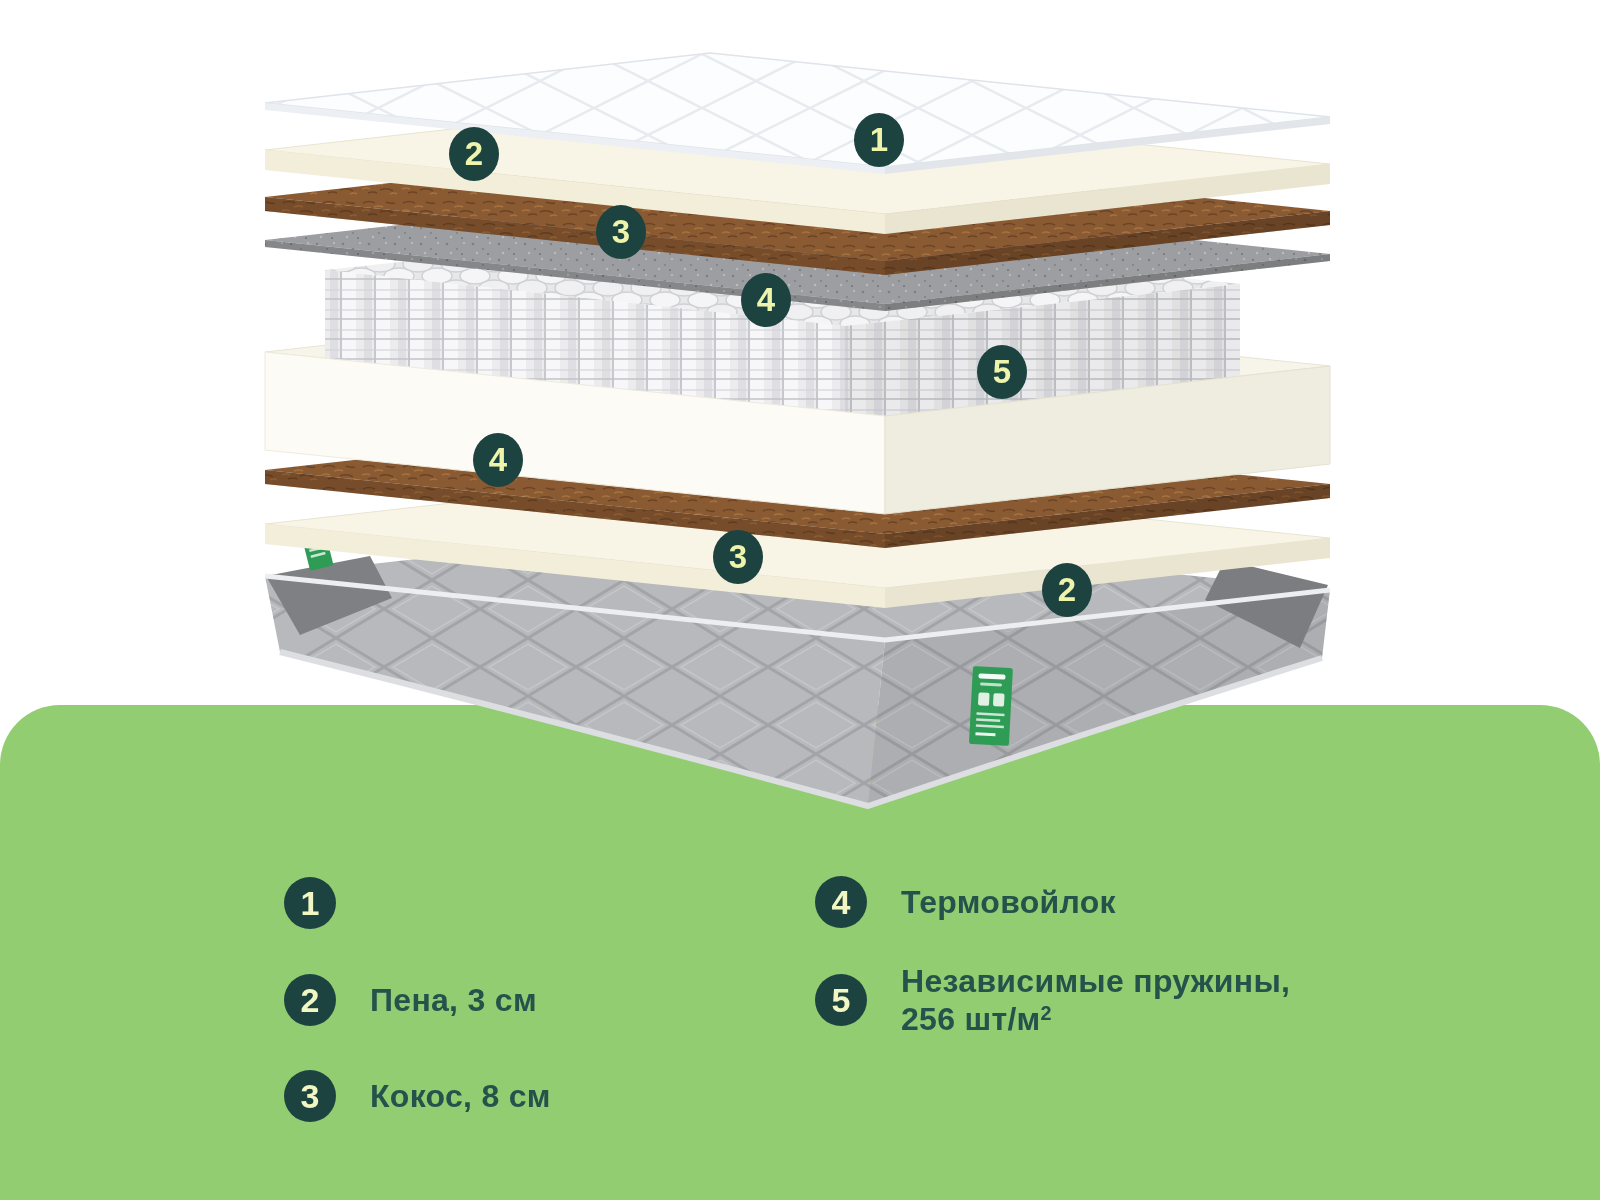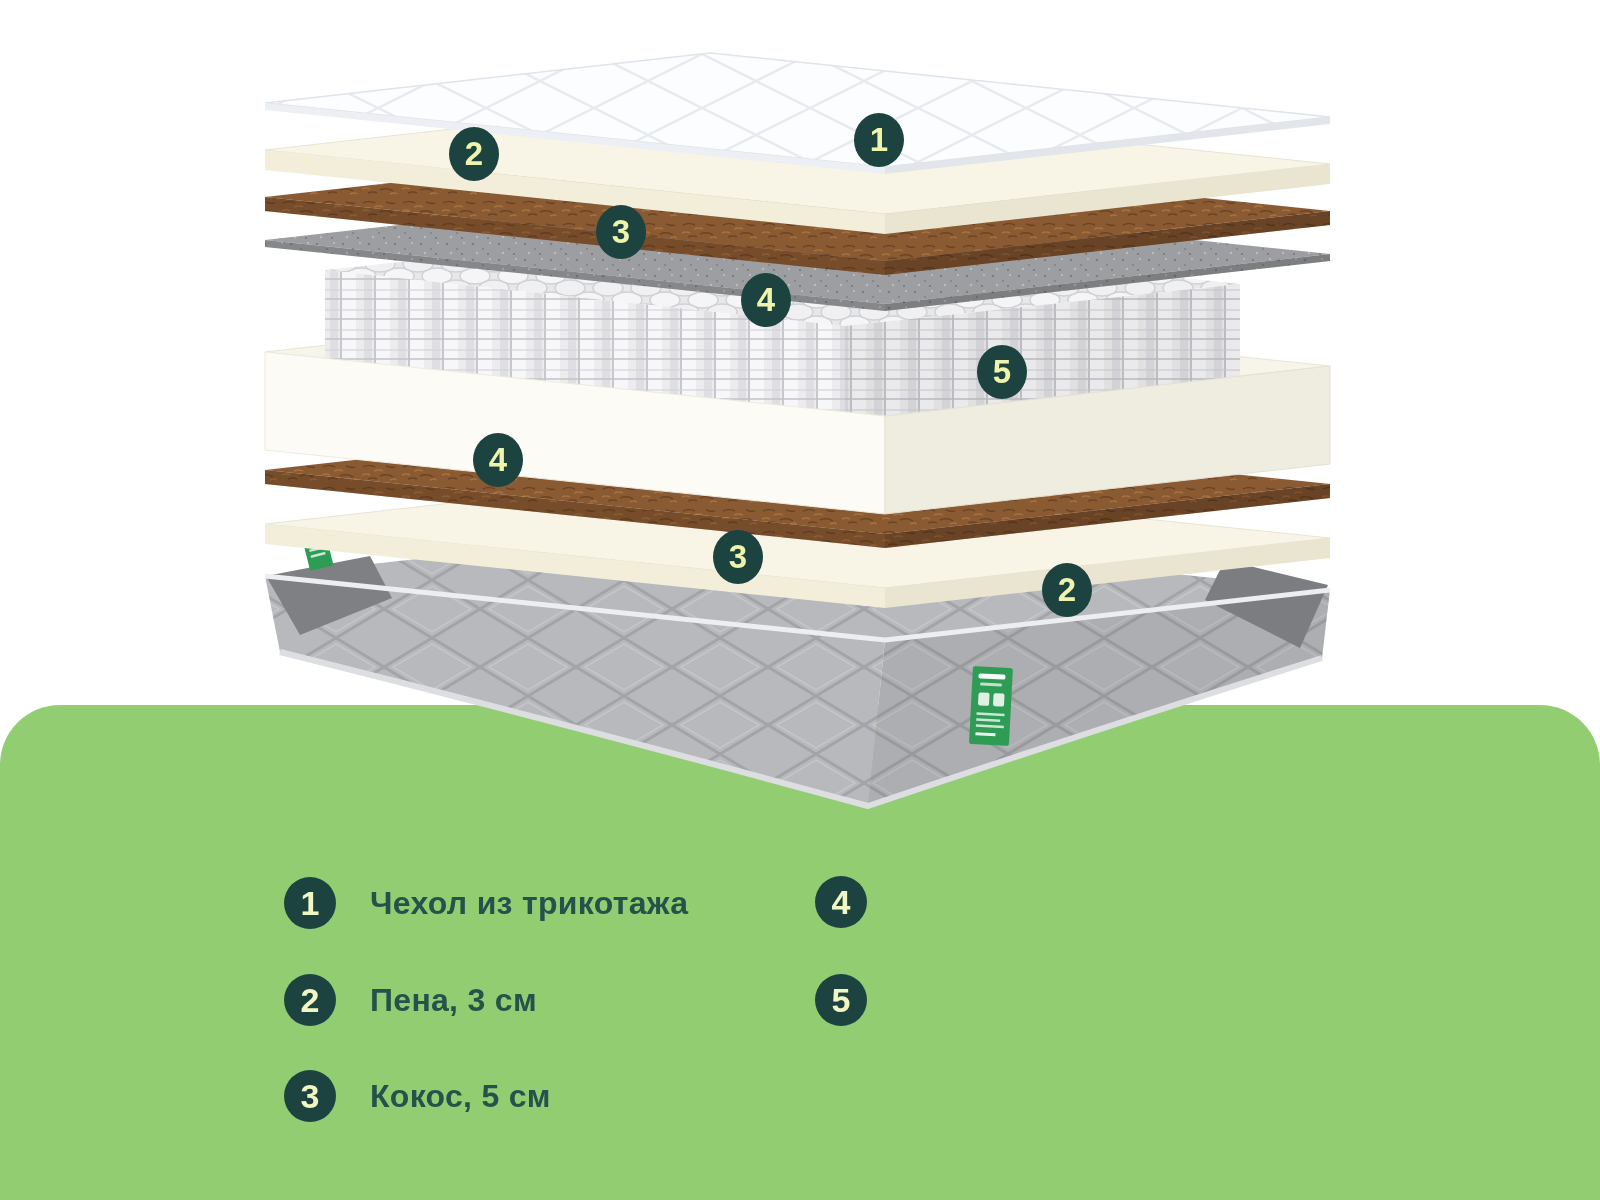--- a/index.html
+++ b/index.html
@@ -191,30 +191,31 @@
   <div class="dbadge" style="left:474px;top:154px">2</div>
   <div class="dbadge" style="left:621px;top:232px">3</div>
   <div class="dbadge" style="left:766px;top:300px">4</div>
   <div class="dbadge" style="left:1002px;top:372px">5</div>
   <div class="dbadge" style="left:498px;top:460px">4</div>
   <div class="dbadge" style="left:738px;top:557px">3</div>
   <div class="dbadge" style="left:1067px;top:590px">2</div>
 
   <div class="legend-row" style="left:284px;top:903px">
     <div class="lbadge">1</div>
-    <div class="llabel">Чехол из трикотажа</div>
   </div>
   <div class="legend-row" style="left:284px;top:1000px">
     <div class="lbadge">2</div>
     <div class="llabel">Пена, 3 см</div>
   </div>
   <div class="legend-row" style="left:284px;top:1096px">
     <div class="lbadge">3</div>
-    <div class="llabel">Кокос, 5 см</div>
+    <div class="llabel">Кокос, 8 см</div>
   </div>
   <div class="legend-row" style="left:815px;top:902px">
     <div class="lbadge">4</div>
+    <div class="llabel">Термовойлок</div>
   </div>
   <div class="legend-row" style="left:815px;top:1000px">
     <div class="lbadge">5</div>
+    <div class="llabel"><span>Независимые пружины,</span><br><span>256 шт/м</span><sup>2</sup></div>
   </div>
 
 </div>
 
 </body></html>

